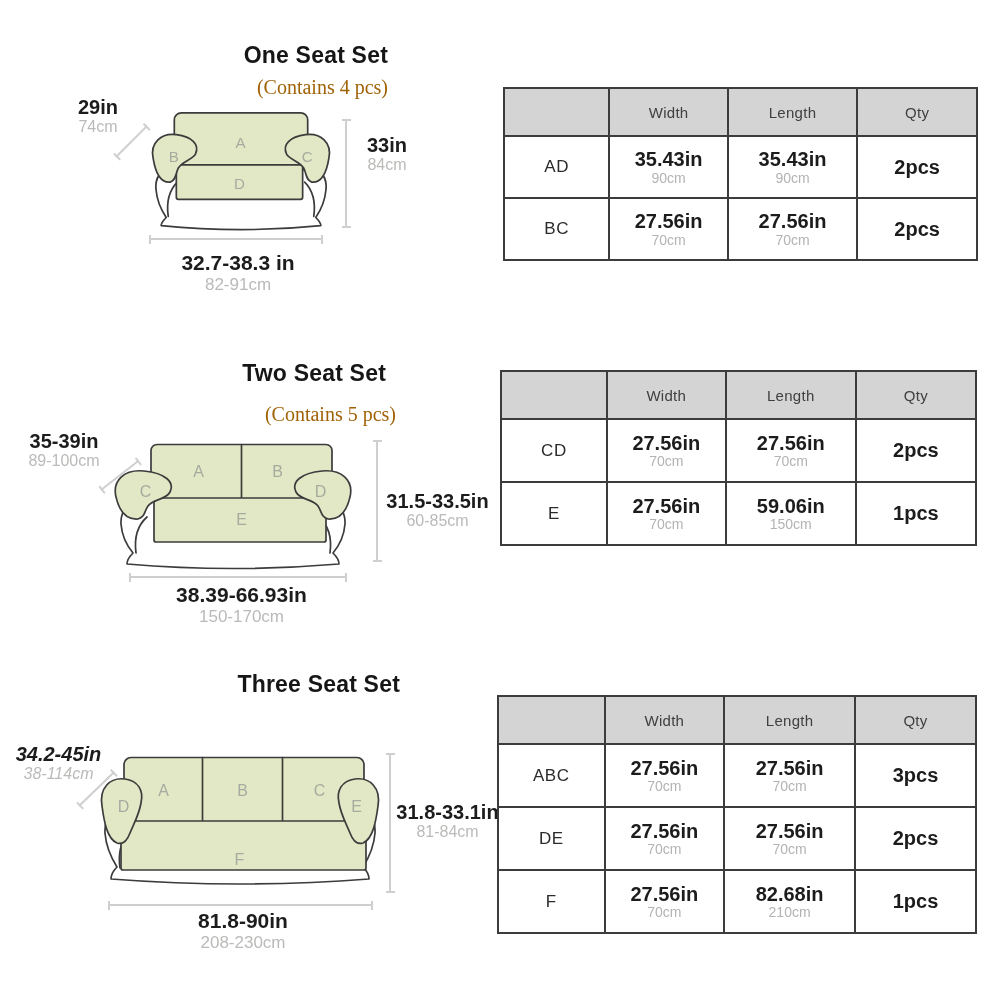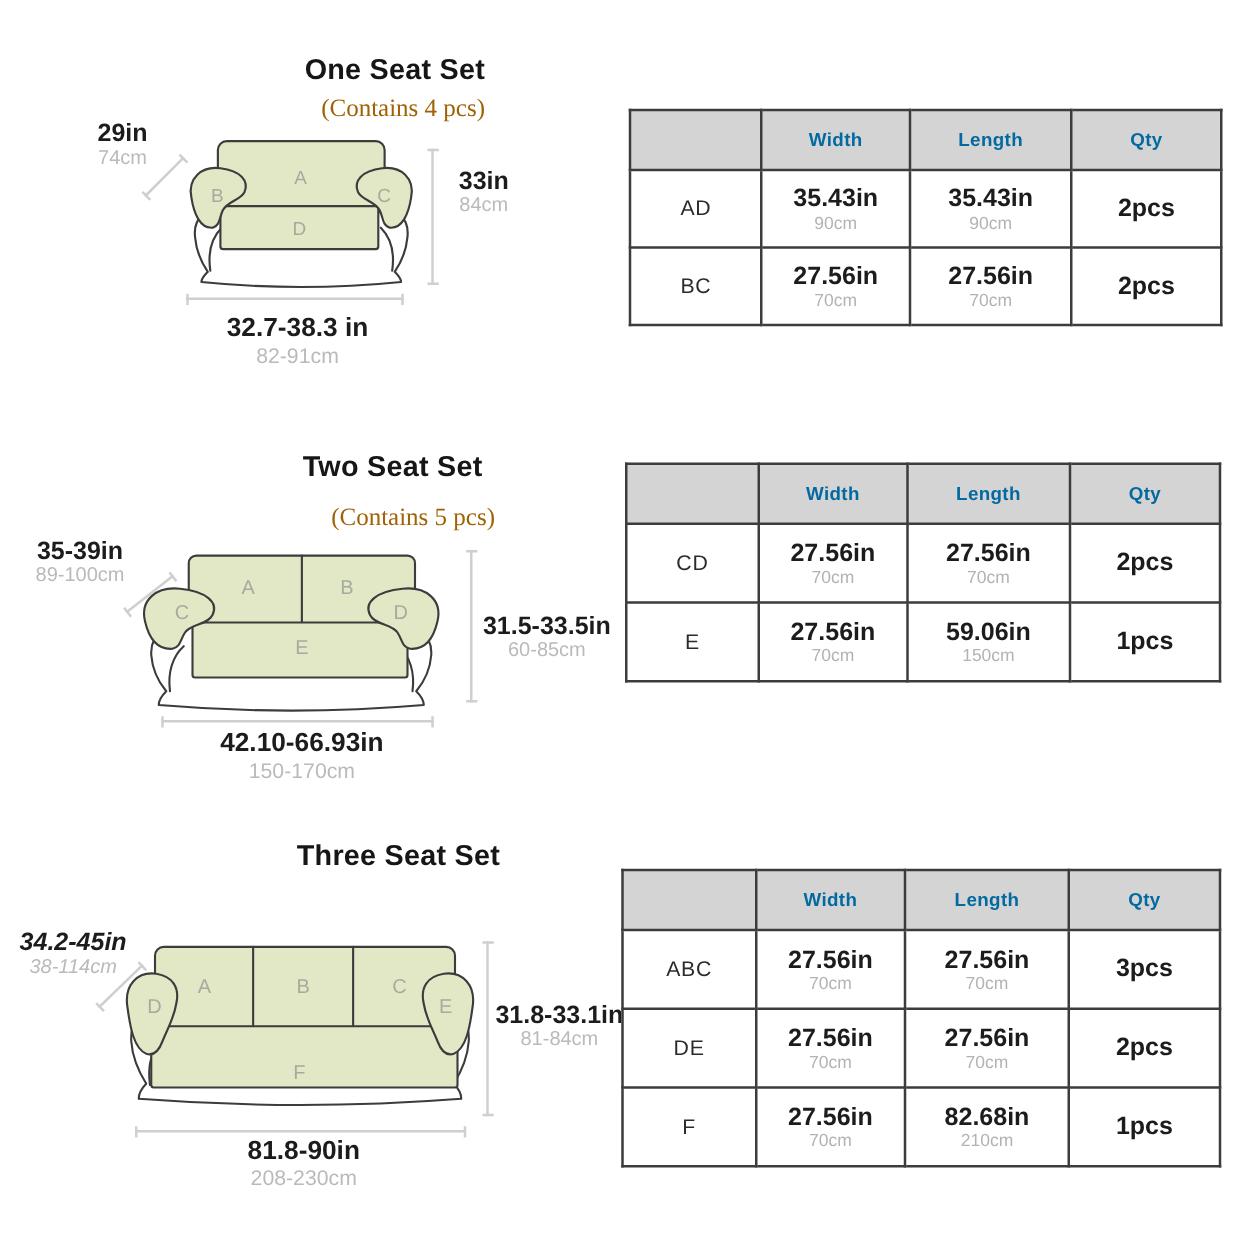--- a/index.html
+++ b/index.html
@@ -29,21 +29,21 @@
 
   .sofa{position:absolute;}
   .sofa path,.sofa rect,.sofa line{stroke:#3c3c3c;stroke-width:1.7;stroke-linejoin:round;stroke-linecap:round;}
   .sofa .bodyw{fill:#ffffff;}
   .sofa .cush{fill:#e2e8c5;}
   .sofa .inner{fill:none;}
   .sofa text{fill:#a5ac9f;font-family:"Liberation Sans", sans-serif;font-weight:500;letter-spacing:1px;stroke:none;}
 
   table.size-table{position:absolute;border-collapse:collapse;table-layout:fixed;background:#fff;}
   .size-table th,.size-table td{border:2px solid #3c3c3c;text-align:center;vertical-align:middle;padding:0;}
-  .size-table thead th{background:#d4d4d4;font-size:15px;font-weight:700;color:#0369a1;height:46px;letter-spacing:.3px;}
+  .size-table thead th{background:#d4d4d4;font-size:15px;font-weight:400;color:#404040;height:46px;letter-spacing:.3px;}
   .size-table td.part{font-size:17px;color:#2b2b2b;letter-spacing:.6px;}
   .size-table .vin{display:block;font-size:20px;font-weight:700;color:#1c1c1c;line-height:1.12;}
   .size-table .vcm{display:block;font-size:14px;font-weight:500;color:#b3b3b3;line-height:1.1;text-align:center;}
   .size-table td.qty{font-size:20px;font-weight:700;color:#1c1c1c;}
   .rows62 tbody tr{height:62px;}
   .rows63 tbody tr{height:63px;}
 </style>
 </head>
 <body>
 
@@ -131,21 +131,21 @@
 
   <div class="dim" style="left:16px;top:430px;width:96px;">
     <span class="in">35-39in</span>
     <span class="cm">89-100cm</span>
   </div>
   <div class="dim" style="left:380px;top:490px;width:115px;">
     <span class="in">31.5-33.5in</span>
     <span class="cm">60-85cm</span>
   </div>
   <div class="dim dim-lg" style="left:139px;top:583px;width:205px;">
-    <span class="in">42.10-66.93in</span>
+    <span class="in">38.39-66.93in</span>
     <span class="cm">150-170cm</span>
   </div>
 
   <div class="mline diag" style="left:101px;top:489px;width:48px;transform:rotate(-38deg);"></div>
   <div class="mline-v" style="left:376px;top:440px;height:122px;"></div>
   <div class="mline" style="left:129px;top:576px;width:218px;"></div>
 
   <svg class="sofa" style="left:107px;top:443px;" width="252" height="132" viewBox="0 0 252 132">
     <path class="bodyw" d="M50,58 C28,52 13,64 14,81 C15,94 21,104 26,110 C22,114 20,118 20,121 Q126,130 232,121 C232,118 230,114 226,110 C231,104 237,94 238,81 C239,64 224,52 202,58 Z"></path>
     <path class="inner" d="M40,74 C31,82 27,95 29,110"></path>

